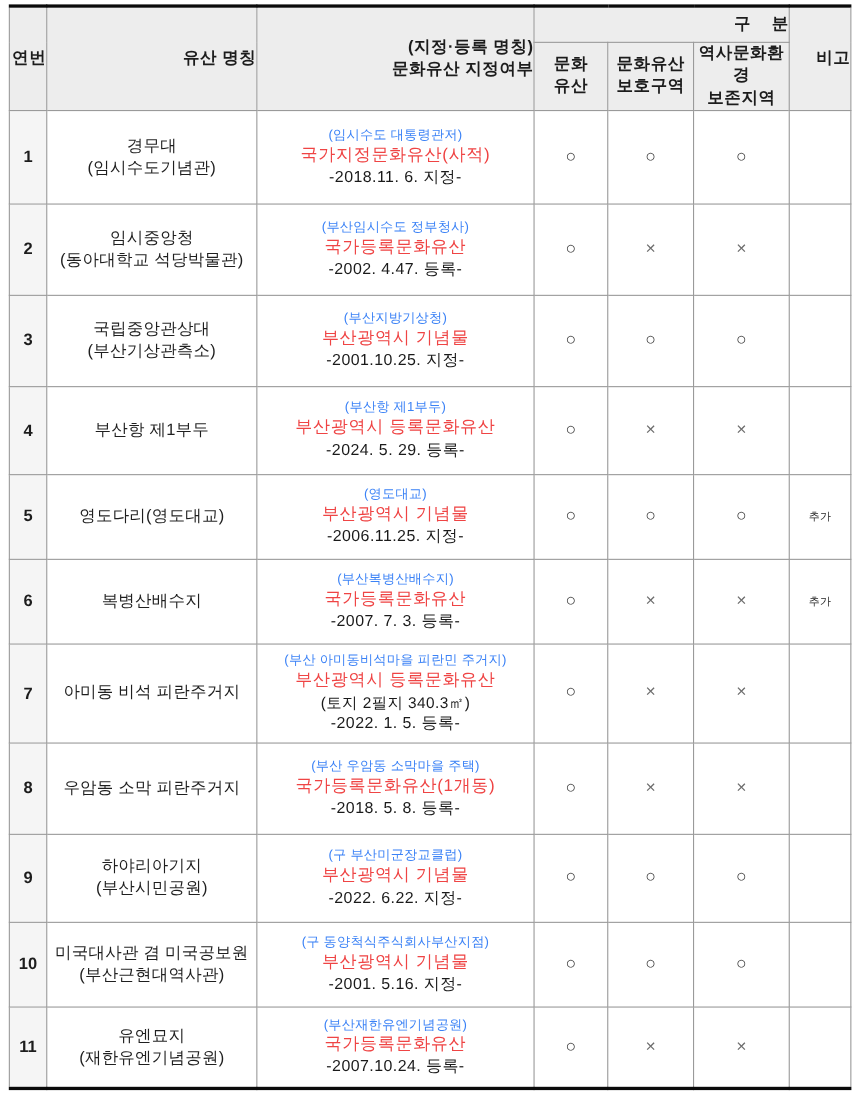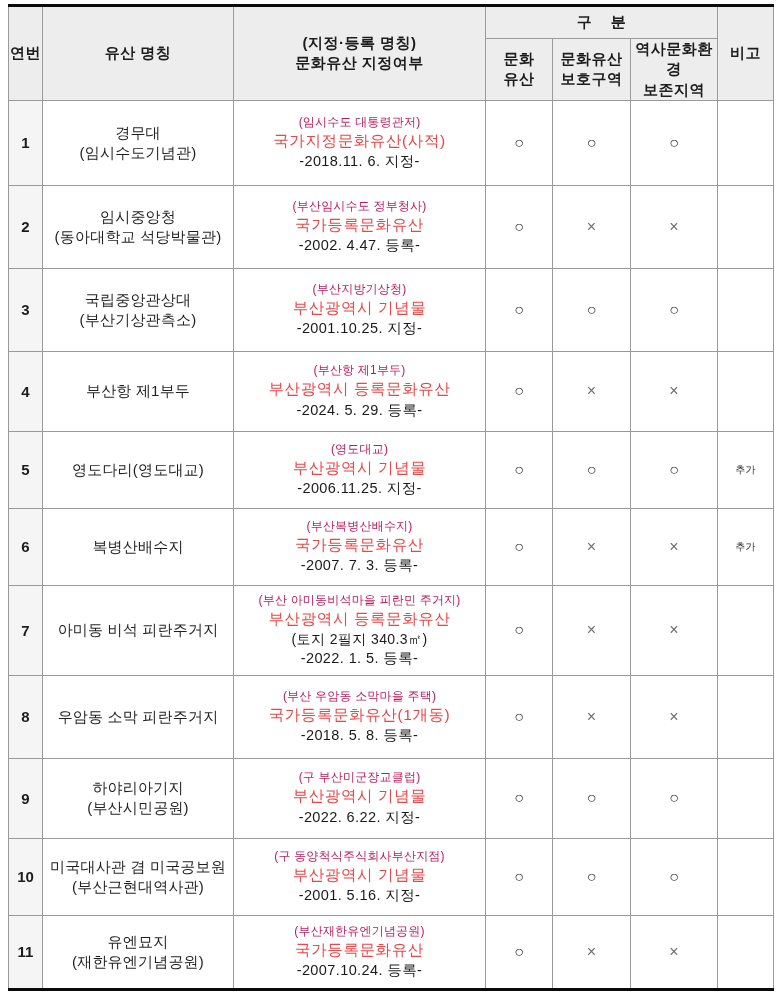--- a/index.html
+++ b/index.html
@@ -29,21 +29,21 @@
     overflow: hidden;
   }
   thead th {
     background: #ededed;
     font-weight: 700;
     font-size: 15px;
     letter-spacing: 0.5px;
     line-height: 1.35;
     color: #1c1c1c;
   }
-  thead tr.h-top th { height: 33px; }
+  thead tr.h-top th { height: 33px; text-align: right; }
   thead tr.h-sub th { height: 57px; }
   th.group-head { white-space: pre; }
   tbody td { background: #ffffff; font-size: 15px; }
   tbody td.c-no {
     background: #f5f5f5;
     font-weight: 700;
     font-size: 15px;
     color: #1c1c1c;
   }
   tbody tr:nth-child(1)  td { height: 85px; }
@@ -59,21 +59,21 @@
   tbody tr:nth-child(11) td { height: 74px; }
   .name-line {
     font-size: 15px;
     line-height: 1.35;
     letter-spacing: 0.2px;
     color: #1f1f1f;
   }
   .desig-sub {
     font-size: 12px;
     line-height: 1.4;
-    color: #be185d;
+    color: #3b82f6;
     letter-spacing: 0.2px;
   }
   .desig-main {
     font-size: 15.5px;
     line-height: 1.35;
     letter-spacing: 0.6px;
     color: #ef4444;
   }
   .desig-extra {
     font-size: 14px;

